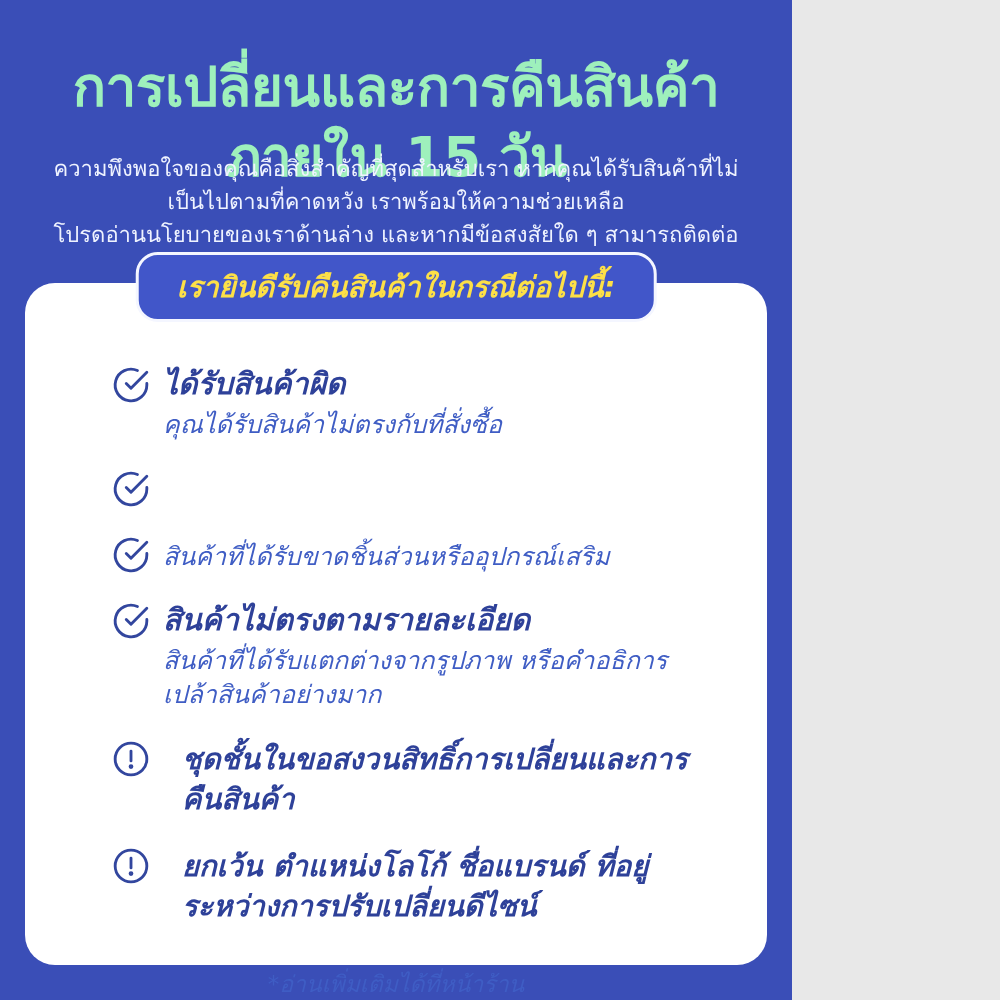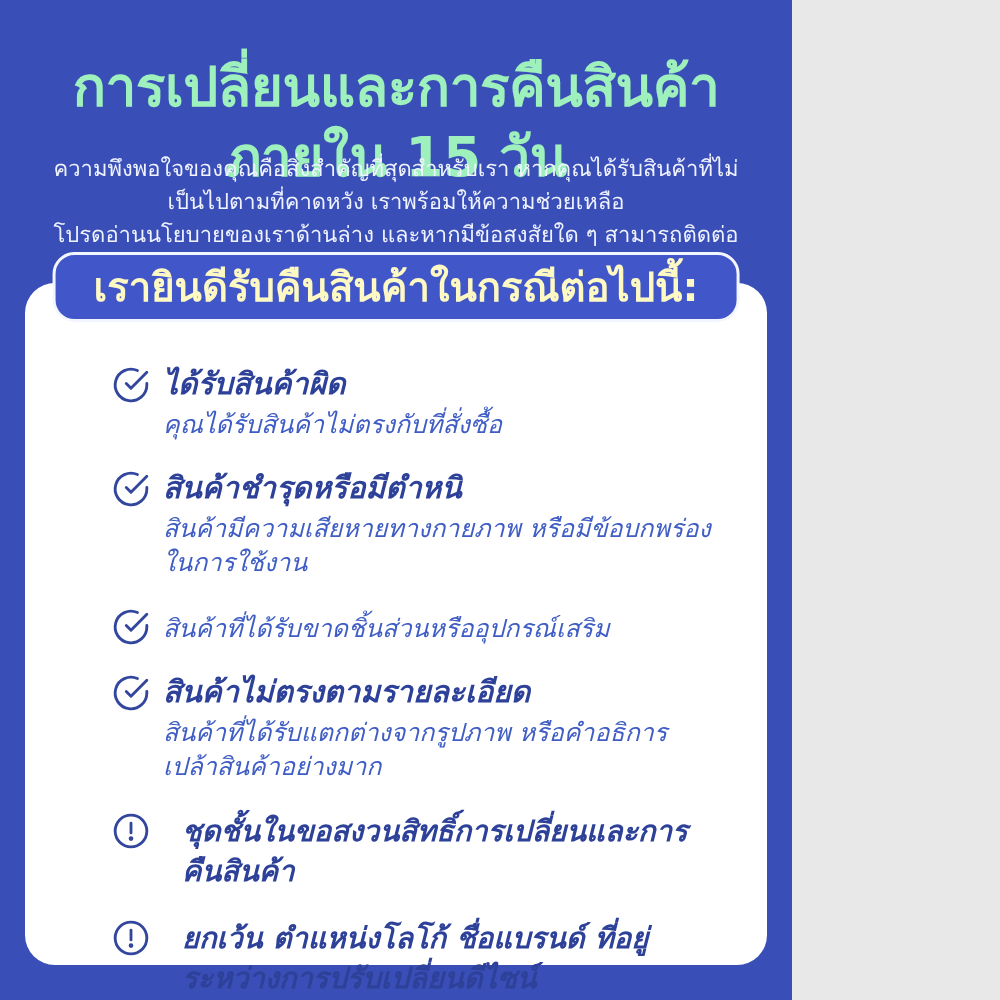--- a/index.html
+++ b/index.html
@@ -44,22 +44,22 @@
     height:70px;
     padding:0 38px;
     background:var(--chip-fill);
     border:3px solid var(--chip-border);
     border-radius:22px;
     display:flex;align-items:center;justify-content:center;
     z-index:2;
     white-space:nowrap;
   }
   .chip-label{
-    color:#fef9c3;
-    font-size:40px;font-weight:700;
+    color:#fde047;
+    font-size:29px;font-weight:700;font-style:italic;
   }
   .card{
     position:absolute;top:283px;left:25px;right:25px;bottom:35px;
     background:var(--card-white);
     border-radius:30px;
     z-index:1;
     padding-top:82px;
     font-style:italic;
   }
   .list{
@@ -136,24 +136,20 @@
         </div>
       </div>
 
       <div class="case-item">
         <span class="icon-wrap">
           <svg viewBox="0 0 24 24" fill="none" stroke="currentColor" stroke-width="1.8" stroke-linecap="round" stroke-linejoin="round">
             <path d="M22 11.08V12a10 10 0 1 1-5.93-9.14"></path>
             <polyline points="22 4 12 14.01 9 11.01"></polyline>
           </svg>
         </span>
-        <div class="case-text">
-          <div class="case-title">สินค้าชำรุดหรือมีตำหนิ</div>
-          <div class="case-detail">สินค้ามีความเสียหายทางกายภาพ หรือมีข้อบกพร่องในการใช้งาน</div>
-        </div>
       </div>
 
       <div class="case-item">
         <span class="icon-wrap">
           <svg viewBox="0 0 24 24" fill="none" stroke="currentColor" stroke-width="1.8" stroke-linecap="round" stroke-linejoin="round">
             <path d="M22 11.08V12a10 10 0 1 1-5.93-9.14"></path>
             <polyline points="22 4 12 14.01 9 11.01"></polyline>
           </svg>
         </span>
         <div class="case-text">

